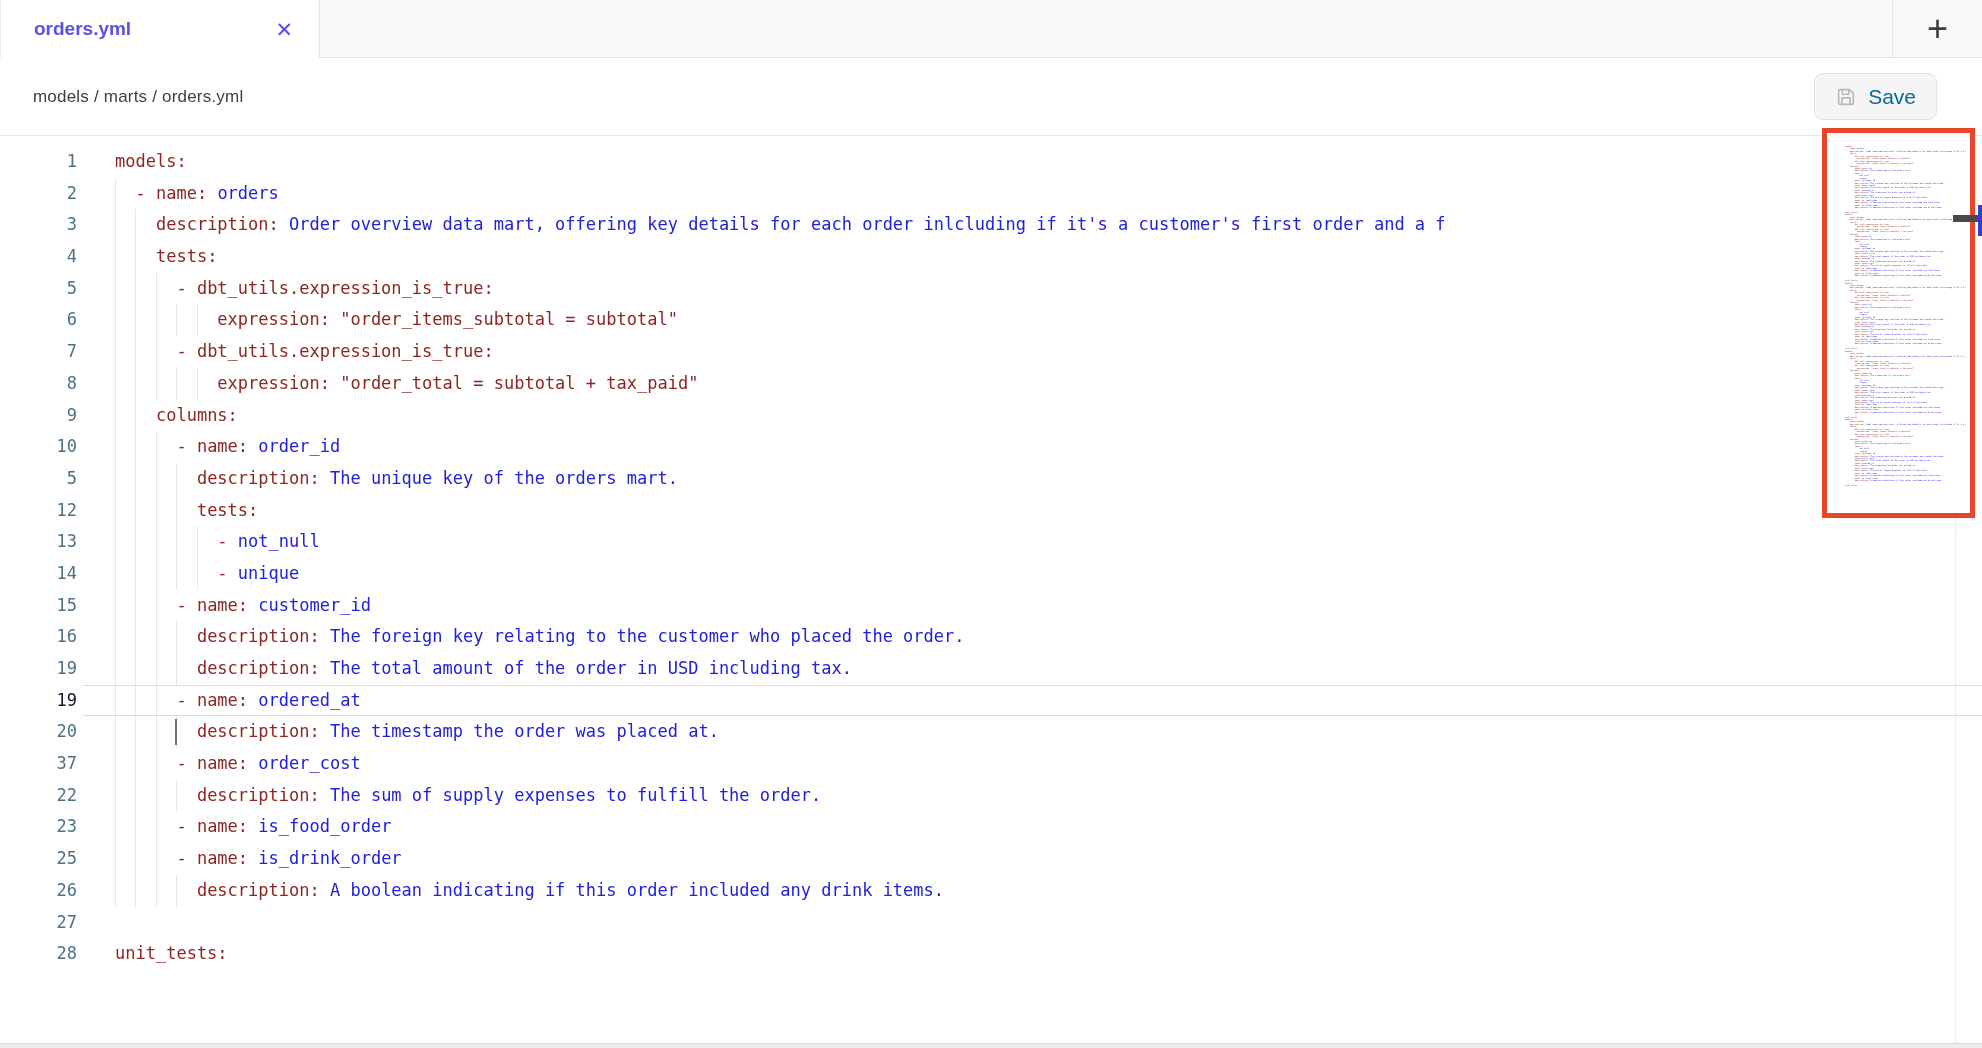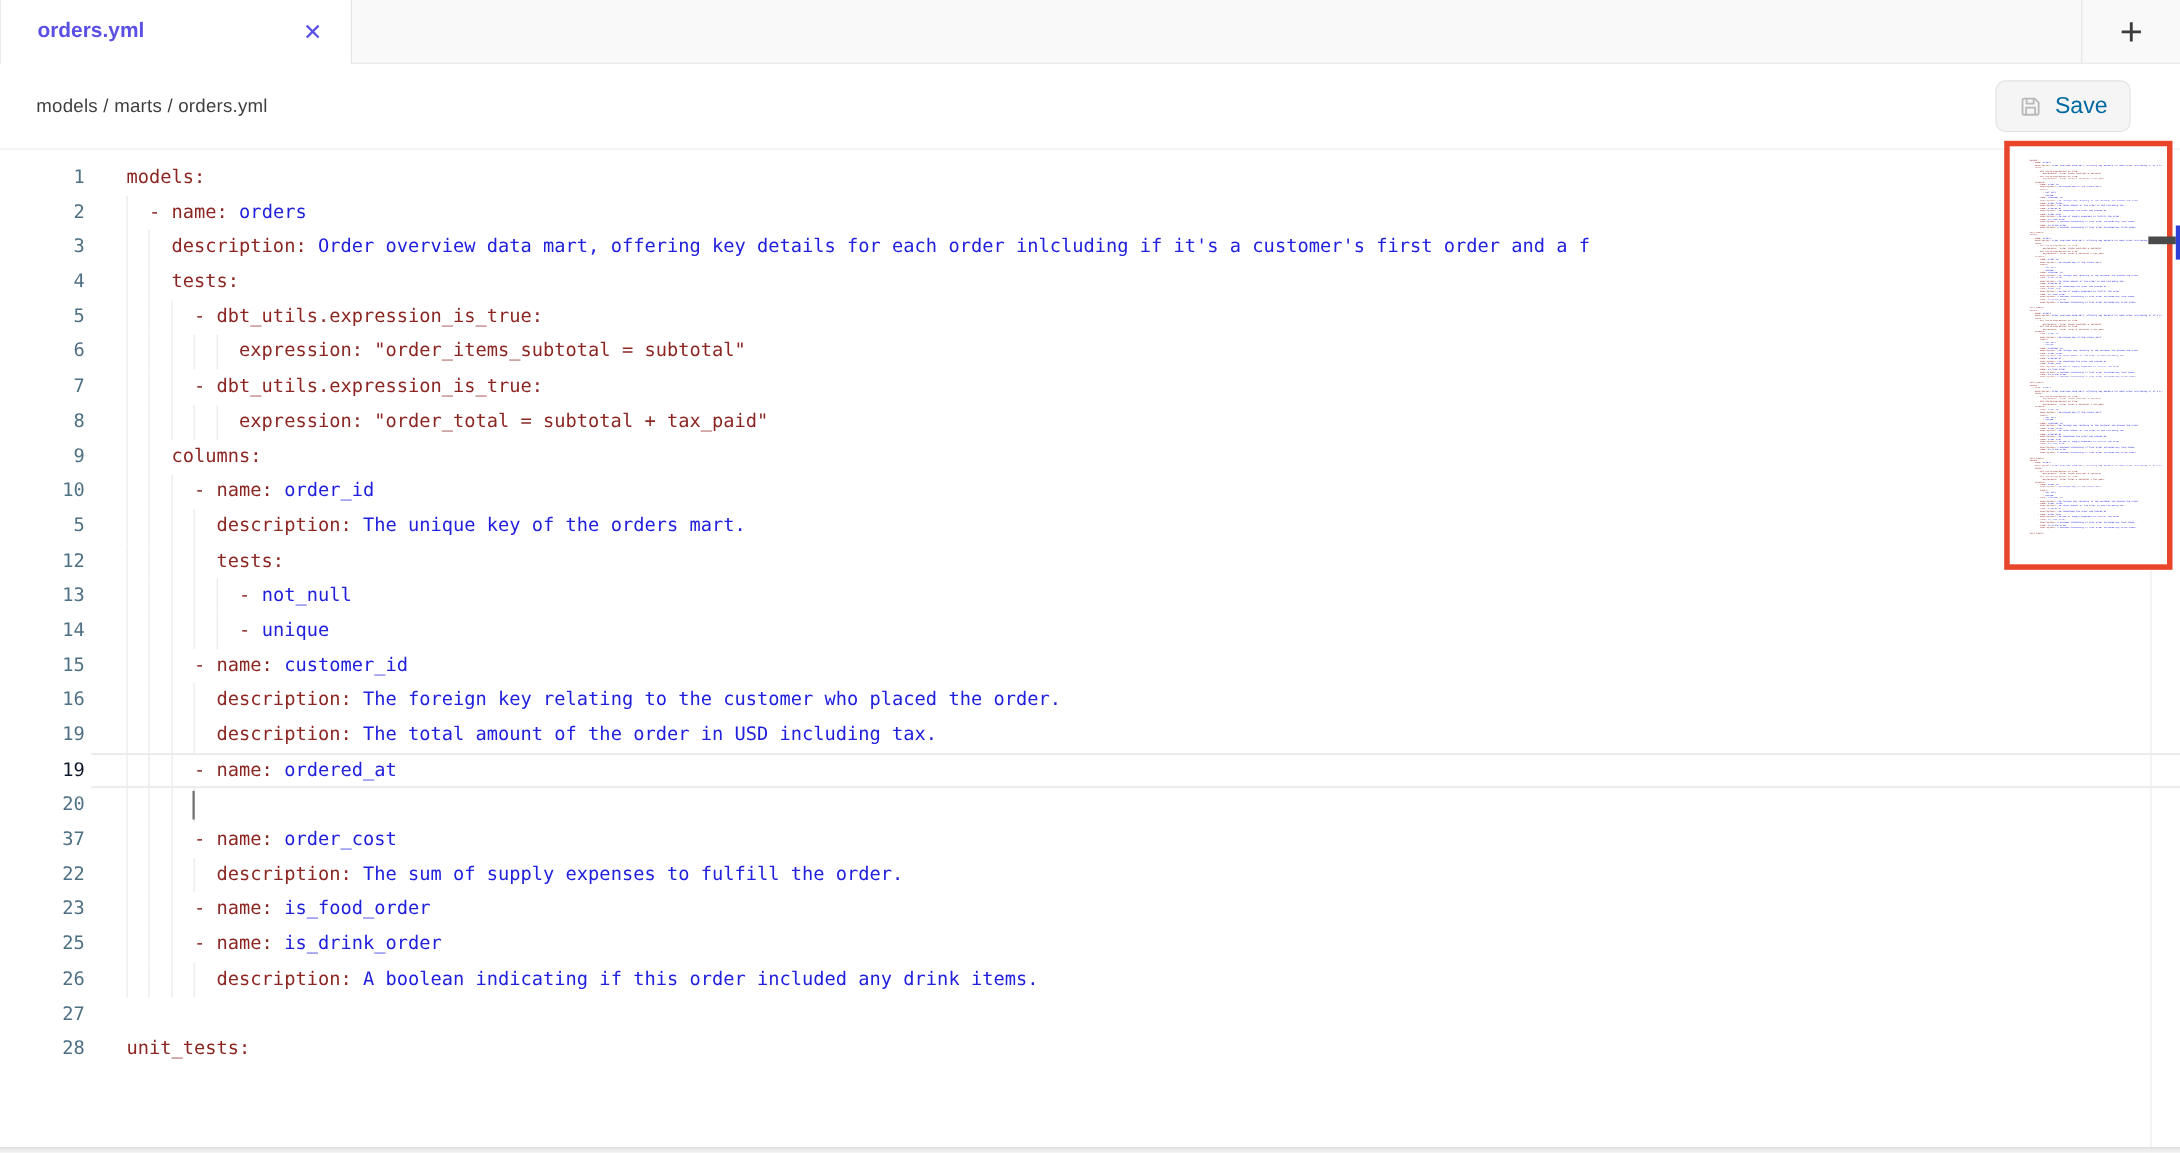--- a/index.html
+++ b/index.html
@@ -164,21 +164,21 @@
         <div class="row">
           <div class="ln">19</div>
           <div class="code"><div class="g" style="left: 32px;"></div><div class="g" style="left: 52.48px;"></div><div class="g" style="left: 72.96px;"></div><div class="g" style="left: 93.44px;"></div><span><span>        </span><span class="tok-r">description: </span><span class="tok-b">The total amount of the order in USD including tax.</span></span></div>
         </div>
         <div class="row active">
           <div class="ln">19</div>
           <div class="code"><div class="g" style="left: 32px;"></div><div class="g" style="left: 52.48px;"></div><div class="g" style="left: 72.96px;"></div><span><span>      </span><span class="tok-r">- name: </span><span class="tok-b">ordered_at</span></span></div>
         </div>
         <div class="row">
           <div class="ln">20</div>
-          <div class="code"><div class="g" style="left: 32px;"></div><div class="g" style="left: 52.48px;"></div><div class="g" style="left: 72.96px;"></div><div class="g" style="left: 93.44px;"></div><div class="cursor" style="left: 92.44px;"></div></div>
+          <div class="code"><div class="g" style="left: 32px;"></div><div class="g" style="left: 52.48px;"></div><div class="g" style="left: 72.96px;"></div><div class="g" style="left: 93.44px;"></div><div class="cursor" style="left: 92.44px;"></div><span><span>        </span><span class="tok-r">description: </span><span class="tok-b">The timestamp the order was placed at.</span></span></div>
         </div>
         <div class="row">
           <div class="ln">37</div>
           <div class="code"><div class="g" style="left: 32px;"></div><div class="g" style="left: 52.48px;"></div><div class="g" style="left: 72.96px;"></div><span><span>      </span><span class="tok-r">- name: </span><span class="tok-b">order_cost</span></span></div>
         </div>
         <div class="row">
           <div class="ln">22</div>
           <div class="code"><div class="g" style="left: 32px;"></div><div class="g" style="left: 52.48px;"></div><div class="g" style="left: 72.96px;"></div><div class="g" style="left: 93.44px;"></div><span><span>        </span><span class="tok-r">description: </span><span class="tok-b">The sum of supply expenses to fulfill the order.</span></span></div>
         </div>
         <div class="row">

